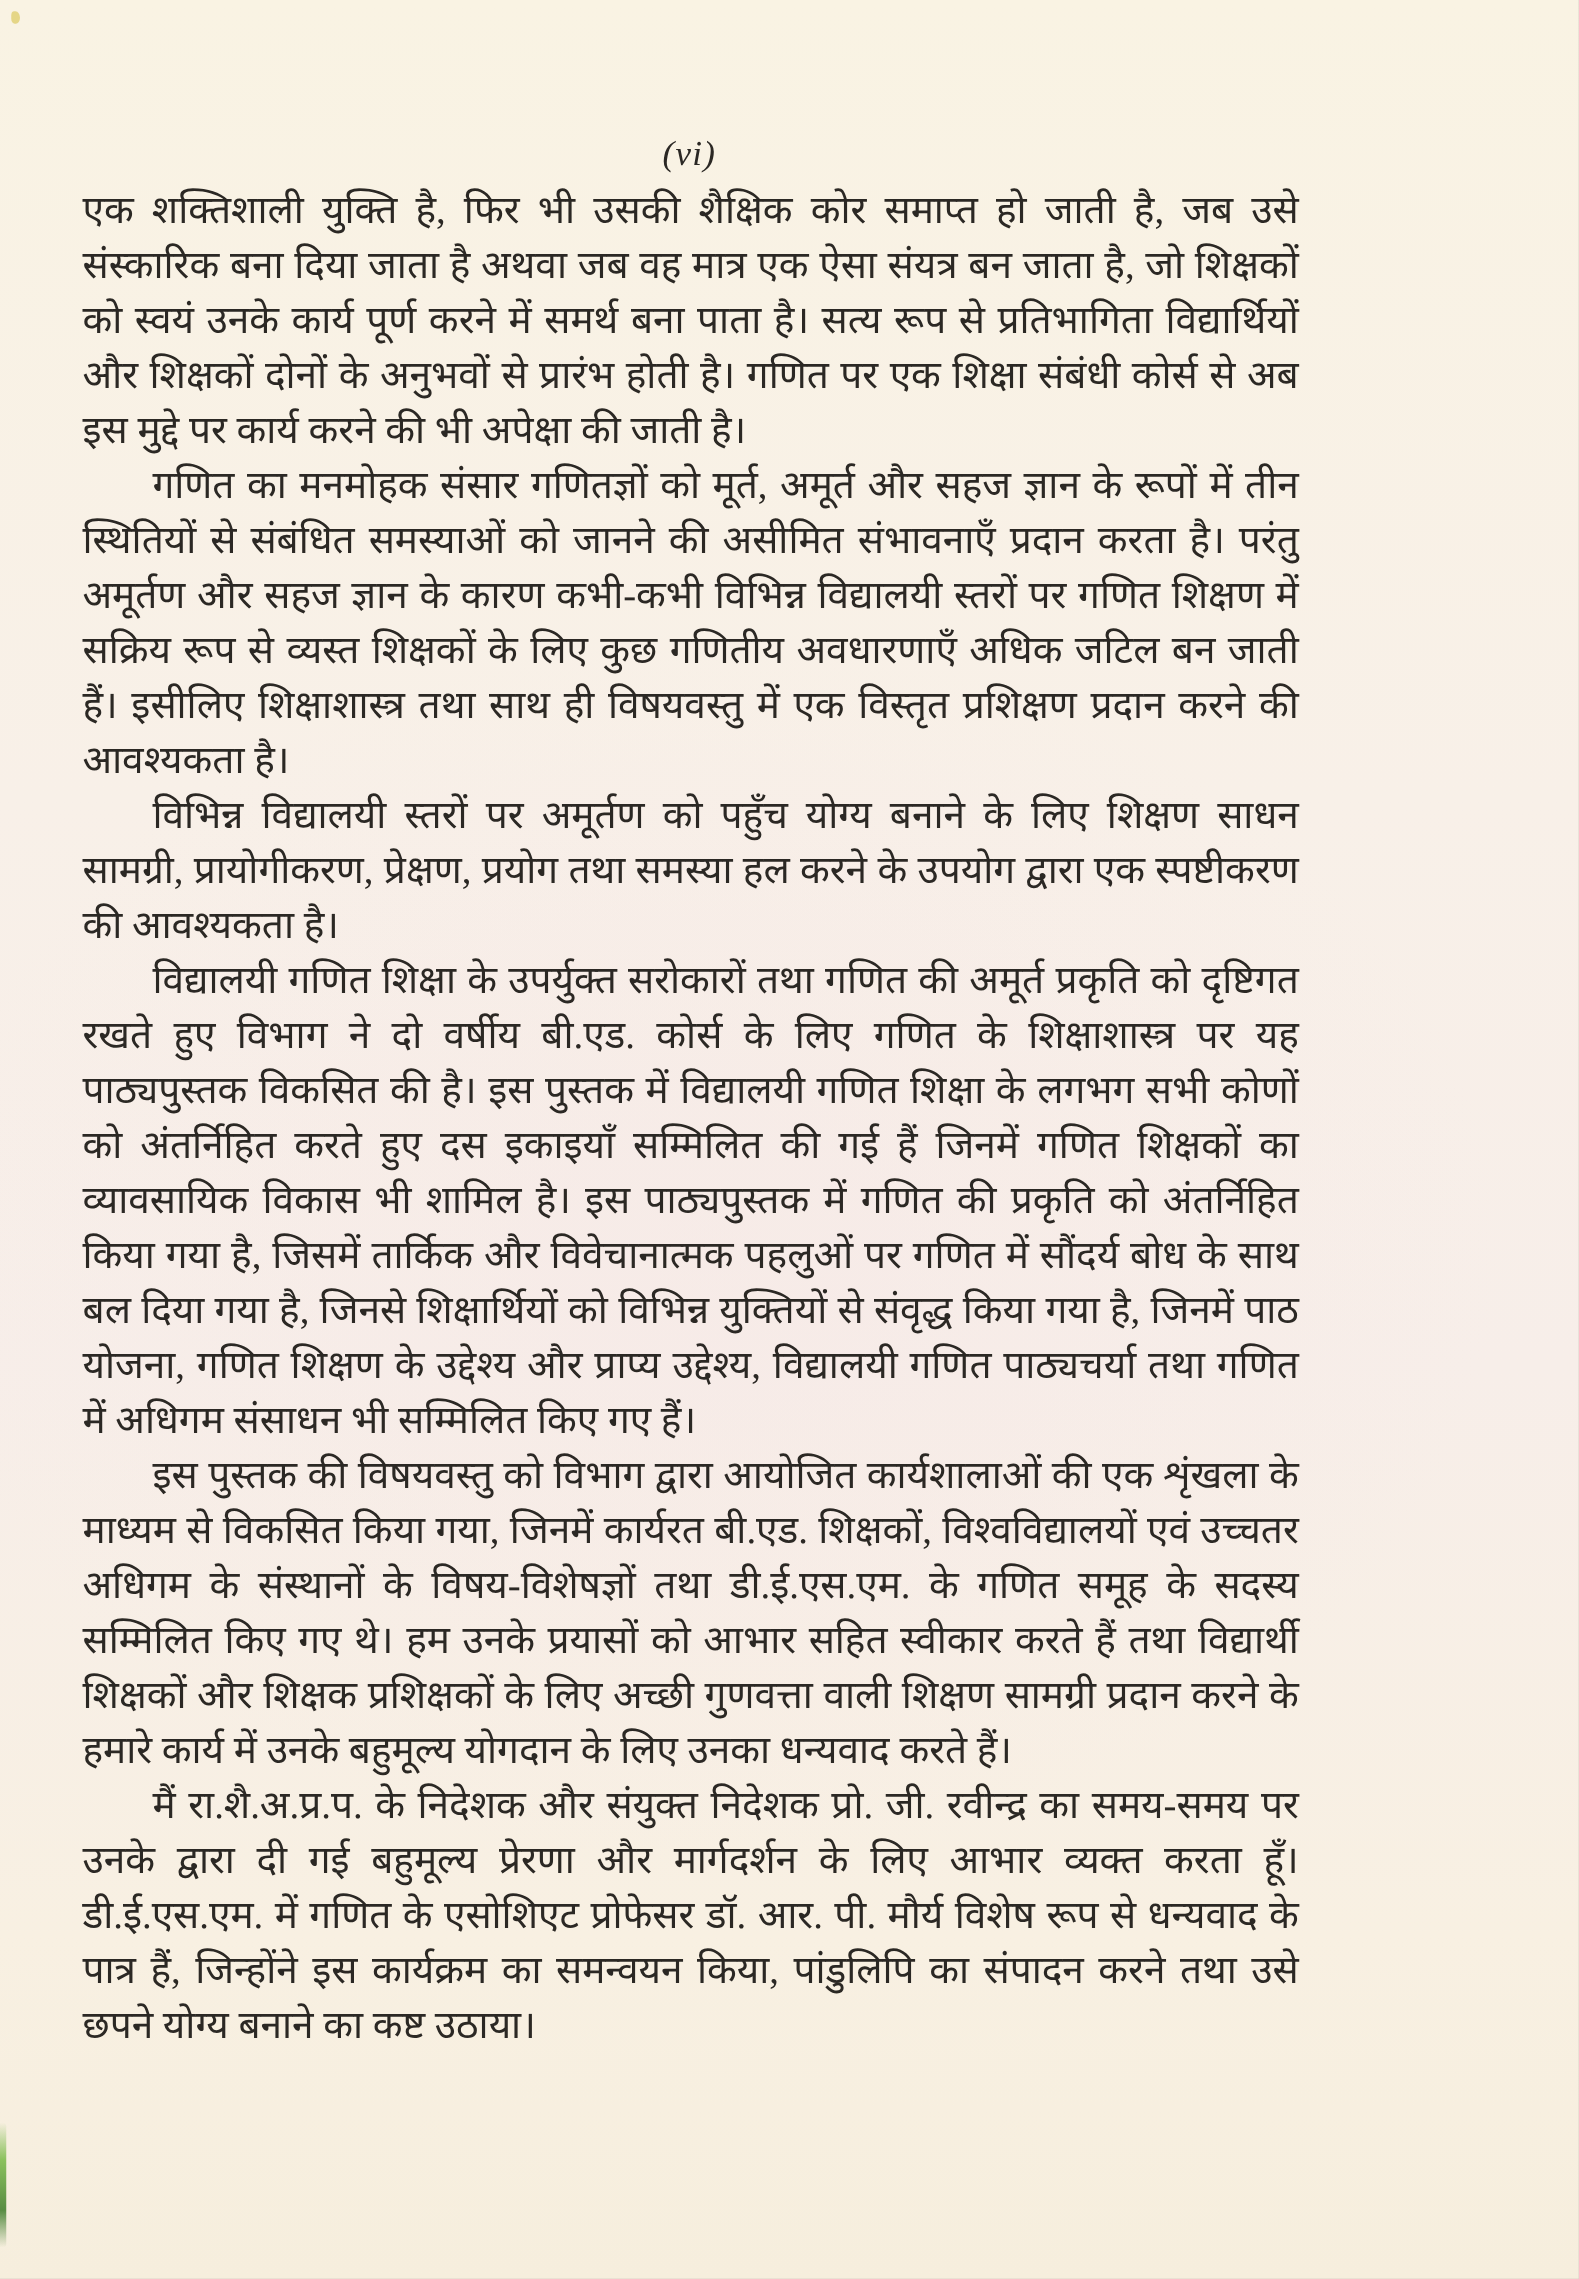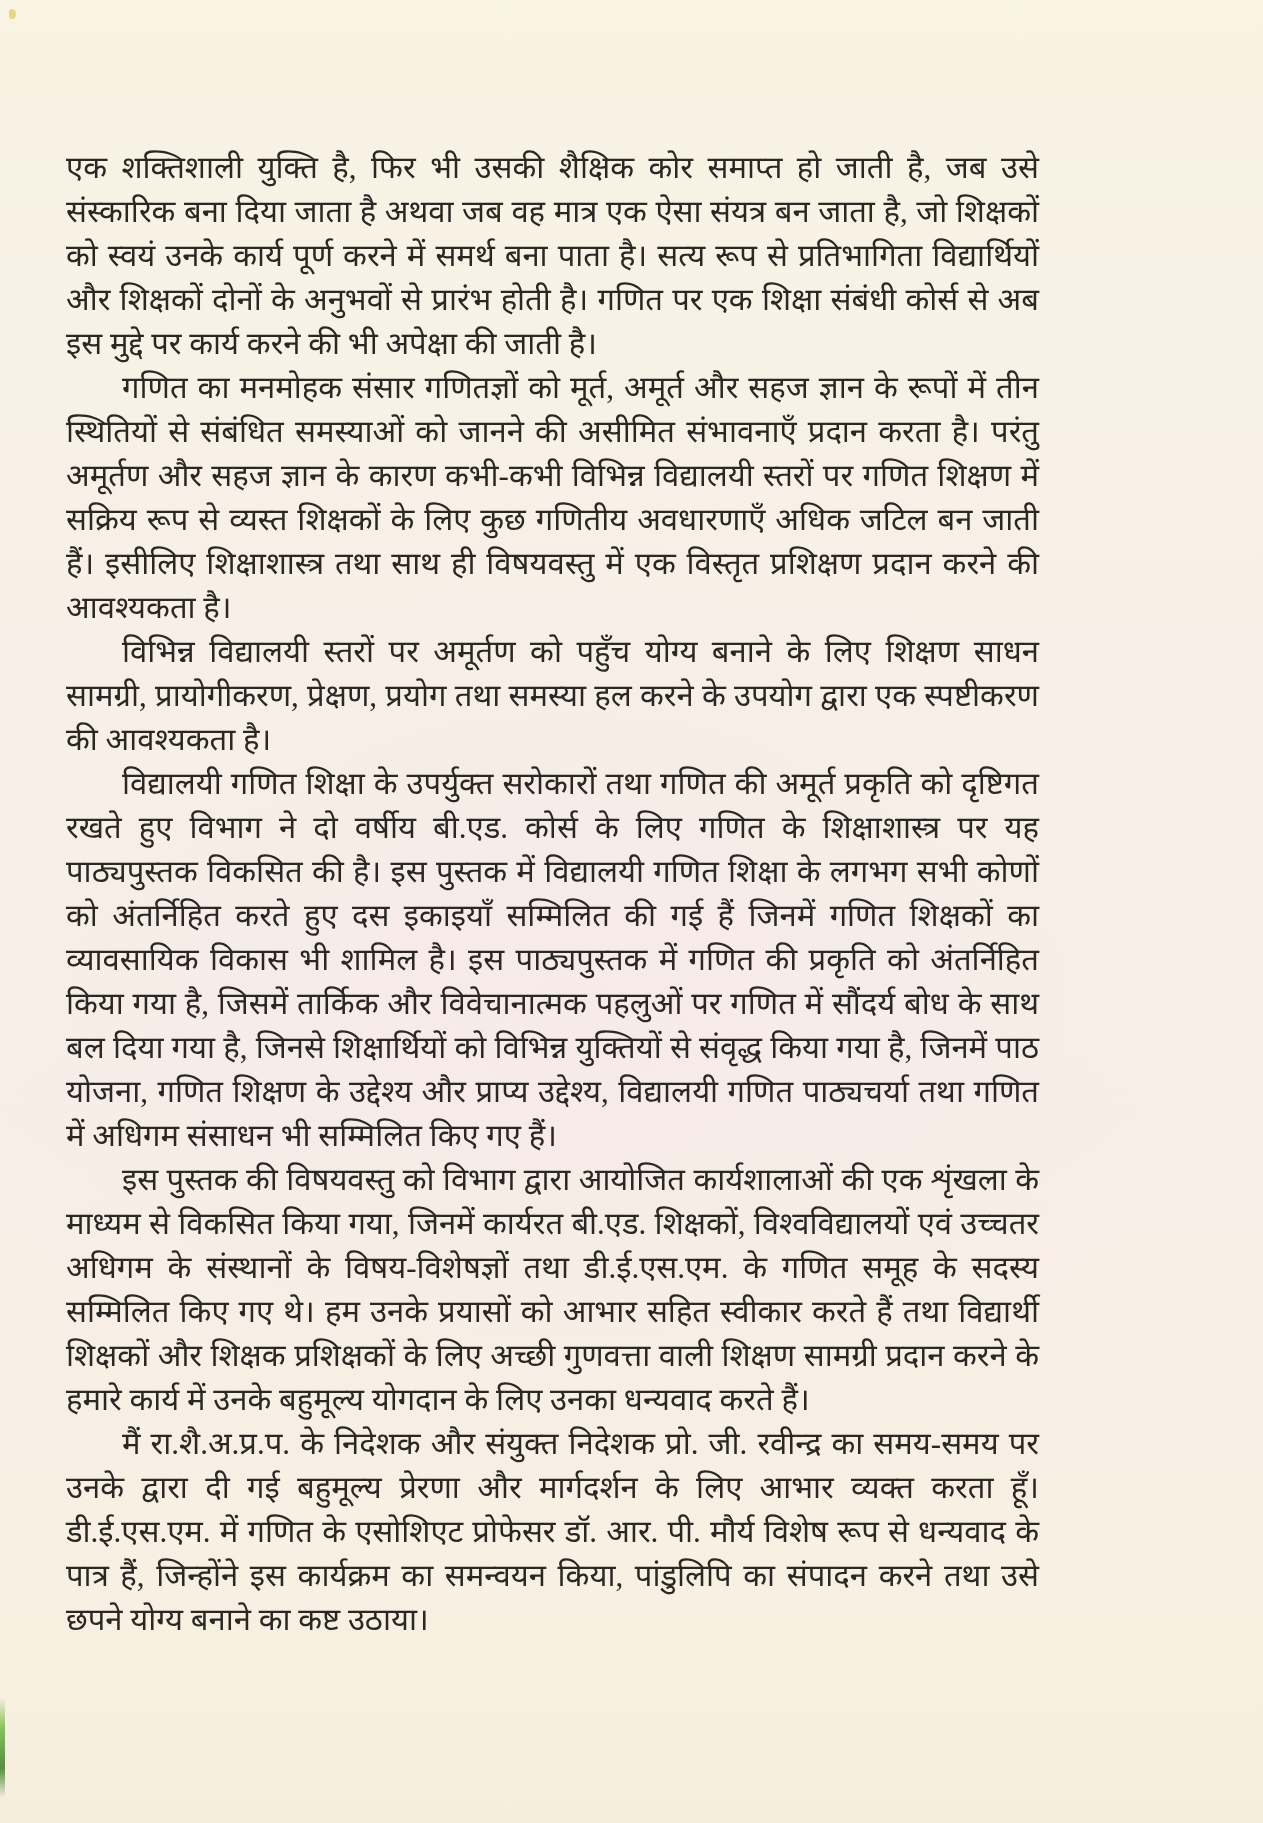--- a/index.html
+++ b/index.html
@@ -90,20 +90,21 @@
     border-radius: 40% 60% 55% 45%;
   }
 </style>
 </head>
 <body>
 
 <div class="page">
 
   <div class="scan-speck"></div>
 
+  <div class="page-number">(vi)</div>
 
   <div class="content">
     <p class="no-indent">एक शक्तिशाली युक्ति है, फिर भी उसकी शैक्षिक कोर समाप्त हो जाती है, जब उसे संस्कारिक बना दिया जाता है अथवा जब वह मात्र एक ऐसा संयत्र बन जाता है, जो शिक्षकों को स्वयं उनके कार्य पूर्ण करने में समर्थ बना पाता है। सत्य रूप से प्रतिभागिता विद्यार्थियों और शिक्षकों दोनों के अनुभवों से प्रारंभ होती है। गणित पर एक शिक्षा संबंधी कोर्स से अब इस मुद्दे पर कार्य करने की भी अपेक्षा की जाती है।</p>
     <p>गणित का मनमोहक संसार गणितज्ञों को मूर्त, अमूर्त और सहज ज्ञान के रूपों में तीन स्थितियों से संबंधित समस्याओं को जानने की असीमित संभावनाएँ प्रदान करता है। परंतु अमूर्तण और सहज ज्ञान के कारण कभी-कभी विभिन्न विद्यालयी स्तरों पर गणित शिक्षण में सक्रिय रूप से व्यस्त शिक्षकों के लिए कुछ गणितीय अवधारणाएँ अधिक जटिल बन जाती हैं। इसीलिए शिक्षाशास्त्र तथा साथ ही विषयवस्तु में एक विस्तृत प्रशिक्षण प्रदान करने की आवश्यकता है।</p>
     <p>विभिन्न विद्यालयी स्तरों पर अमूर्तण को पहुँच योग्य बनाने के लिए शिक्षण साधन सामग्री, प्रायोगीकरण, प्रेक्षण, प्रयोग तथा समस्या हल करने के उपयोग द्वारा एक स्पष्टीकरण की आवश्यकता है।</p>
     <p>विद्यालयी गणित शिक्षा के उपर्युक्त सरोकारों तथा गणित की अमूर्त प्रकृति को दृष्टिगत रखते हुए विभाग ने दो वर्षीय बी.एड. कोर्स के लिए गणित के शिक्षाशास्त्र पर यह पाठ्यपुस्तक विकसित की है। इस पुस्तक में विद्यालयी गणित शिक्षा के लगभग सभी कोणों को अंतर्निहित करते हुए दस इकाइयाँ सम्मिलित की गई हैं जिनमें गणित शिक्षकों का व्यावसायिक विकास भी शामिल है। इस पाठ्यपुस्तक में गणित की प्रकृति को अंतर्निहित किया गया है, जिसमें तार्किक और विवेचानात्मक पहलुओं पर गणित में सौंदर्य बोध के साथ बल दिया गया है, जिनसे शिक्षार्थियों को विभिन्न युक्तियों से संवृद्ध किया गया है, जिनमें पाठ योजना, गणित शिक्षण के उद्देश्य और प्राप्य उद्देश्य, विद्यालयी गणित पाठ्यचर्या तथा गणित में अधिगम संसाधन भी सम्मिलित किए गए हैं।</p>
     <p>इस पुस्तक की विषयवस्तु को विभाग द्वारा आयोजित कार्यशालाओं की एक शृंखला के माध्यम से विकसित किया गया, जिनमें कार्यरत बी.एड. शिक्षकों, विश्वविद्यालयों एवं उच्चतर अधिगम के संस्थानों के विषय-विशेषज्ञों तथा डी.ई.एस.एम. के गणित समूह के सदस्य सम्मिलित किए गए थे। हम उनके प्रयासों को आभार सहित स्वीकार करते हैं तथा विद्यार्थी शिक्षकों और शिक्षक प्रशिक्षकों के लिए अच्छी गुणवत्ता वाली शिक्षण सामग्री प्रदान करने के हमारे कार्य में उनके बहुमूल्य योगदान के लिए उनका धन्यवाद करते हैं।</p>
     <p>मैं रा.शै.अ.प्र.प. के निदेशक और संयुक्त निदेशक प्रो. जी. रवीन्द्र का समय-समय पर उनके द्वारा दी गई बहुमूल्य प्रेरणा और मार्गदर्शन के लिए आभार व्यक्त करता हूँ। डी.ई.एस.एम. में गणित के एसोशिएट प्रोफेसर डॉ. आर. पी. मौर्य विशेष रूप से धन्यवाद के पात्र हैं, जिन्होंने इस कार्यक्रम का समन्वयन किया, पांडुलिपि का संपादन करने तथा उसे छपने योग्य बनाने का कष्ट उठाया।</p>
   </div>
 

